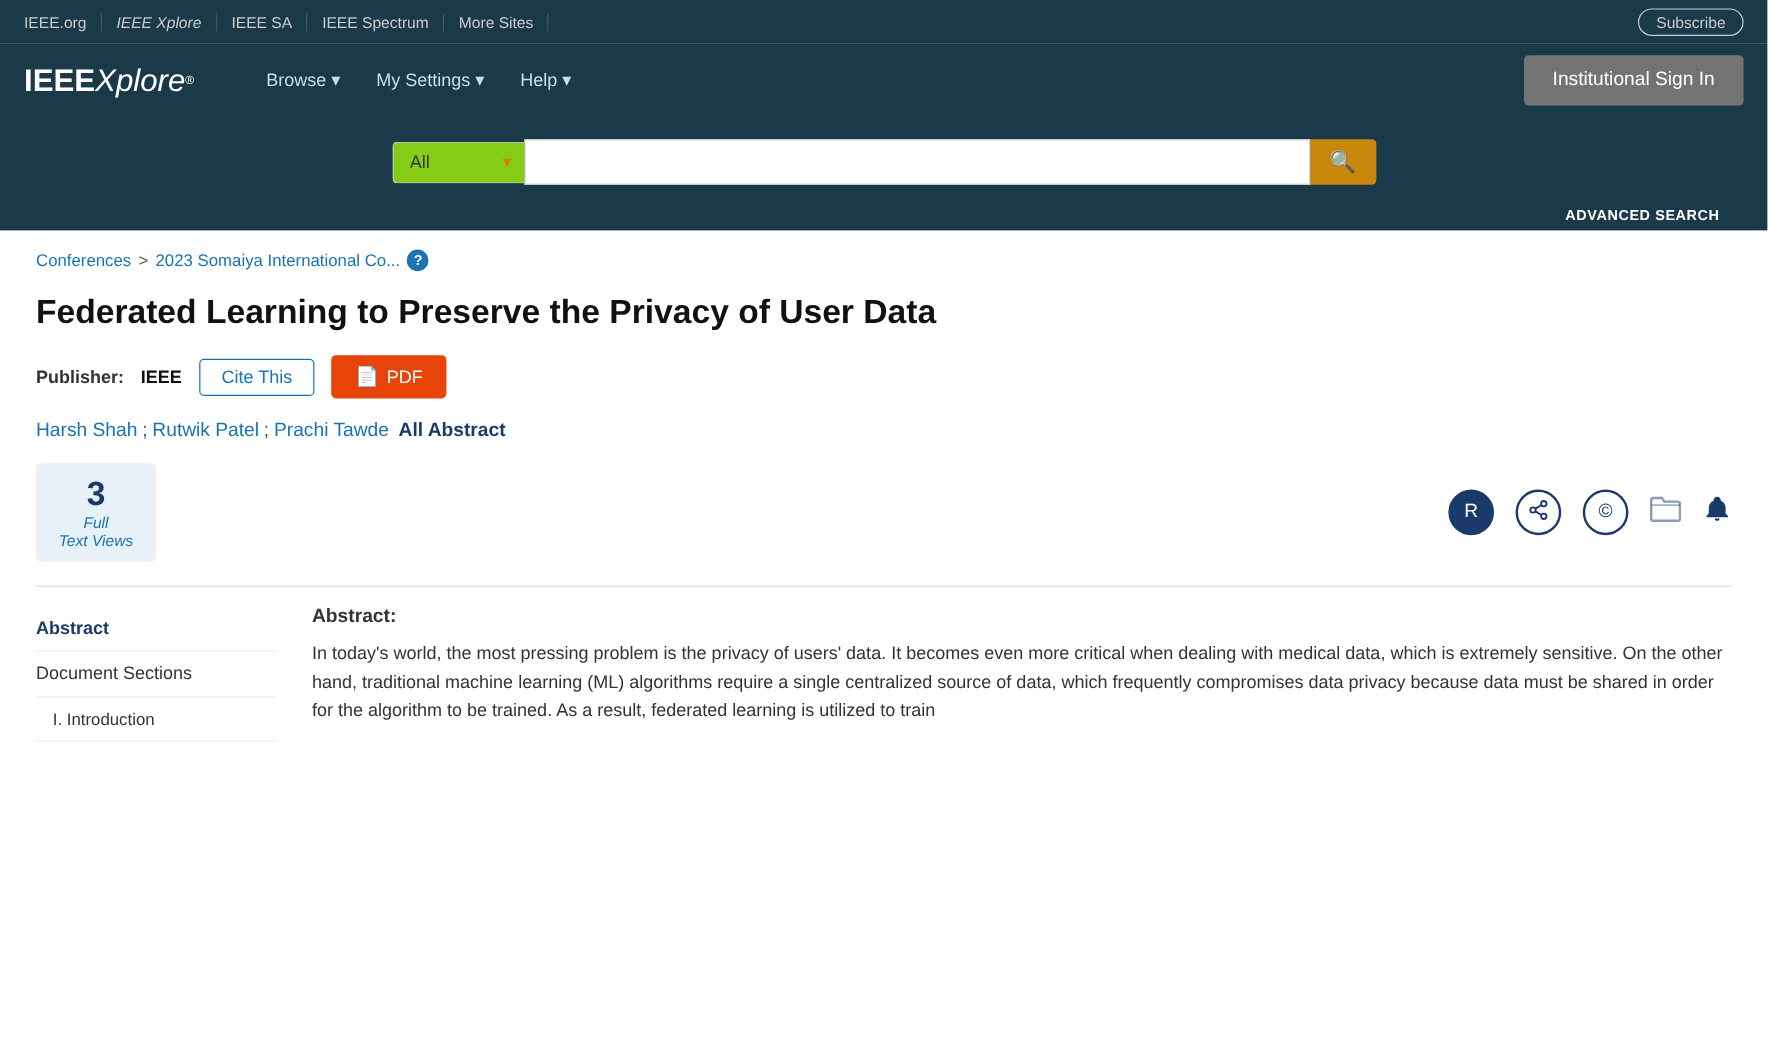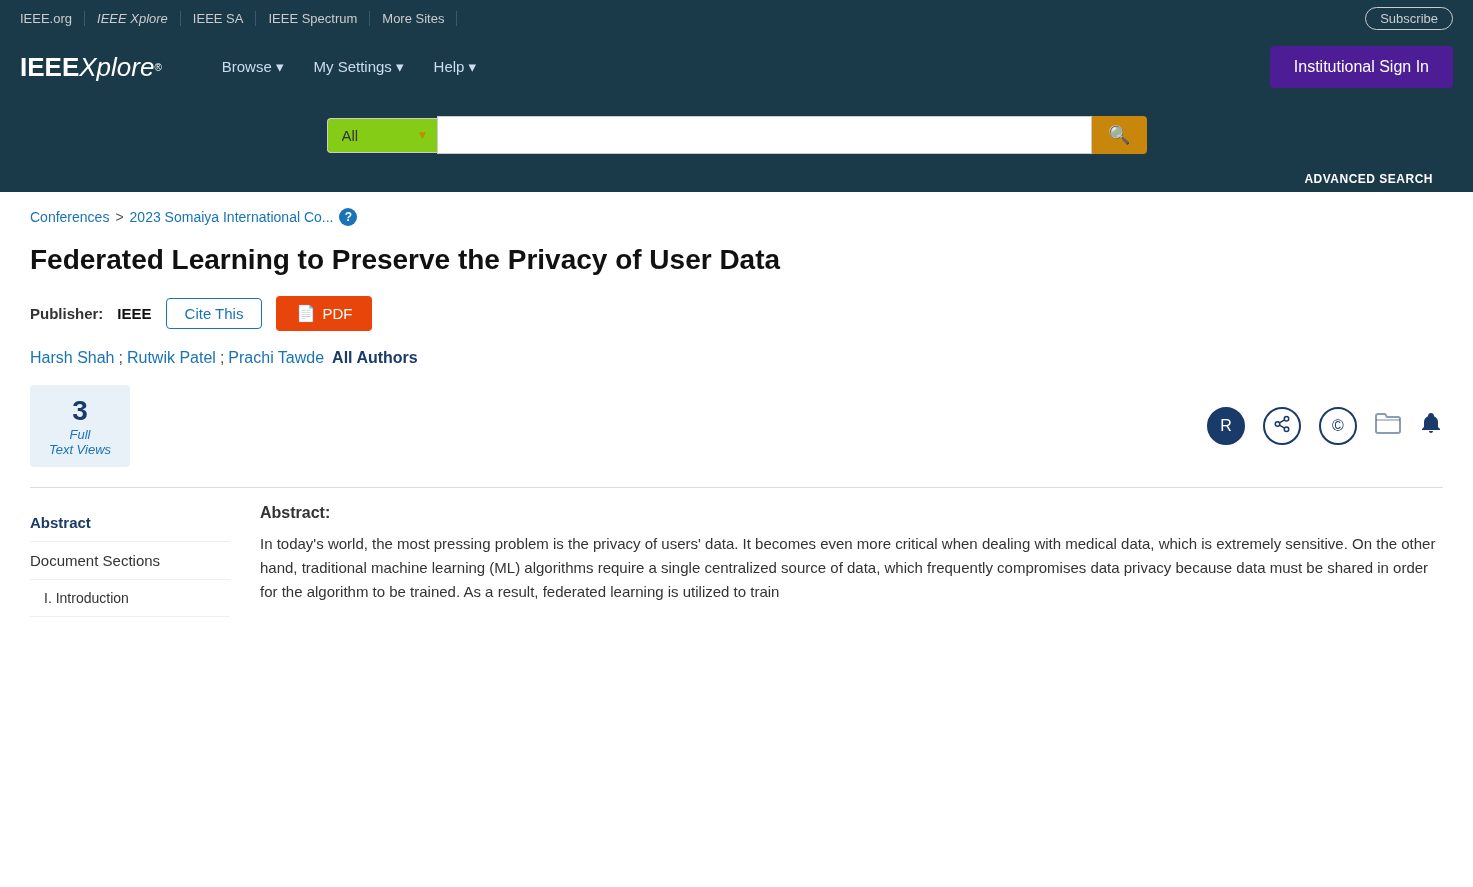--- a/index.html
+++ b/index.html
@@ -67,21 +67,21 @@
     }
     .nav-link {
       color: #cde;
       font-size: 15px;
       cursor: pointer;
       white-space: nowrap;
       padding: 8px 10px;
     }
     .inst-sign-in-btn {
       margin-left: auto;
-      background: #4c1d95;
+      background: #737373;
       color: white;
       border: none;
       padding: 12px 24px;
       font-size: 16px;
       border-radius: 4px;
       cursor: pointer;
       white-space: nowrap;
     }
 
     
@@ -406,21 +406,21 @@
       <span>PDF</span>
     </button>
   </div>
 
   <div class="authors-row">
     <span class="author-name">Harsh Shah</span>
     <span class="author-sep"> ; </span>
     <span class="author-name">Rutwik Patel</span>
     <span class="author-sep"> ; </span>
     <span class="author-name">Prachi Tawde</span>
-    <span class="all-authors-btn">All Authors</span>
+    <span class="all-authors-btn">All Abstract</span>
   </div>
 
   <div class="metrics-actions-row">
     <div class="full-text-views">
       <span class="ftv-count">3</span>
       <span class="ftv-label">Full</span>
       <span class="ftv-label">Text Views</span>
     </div>
     <div class="action-icons">
       <div class="action-icon filled">

